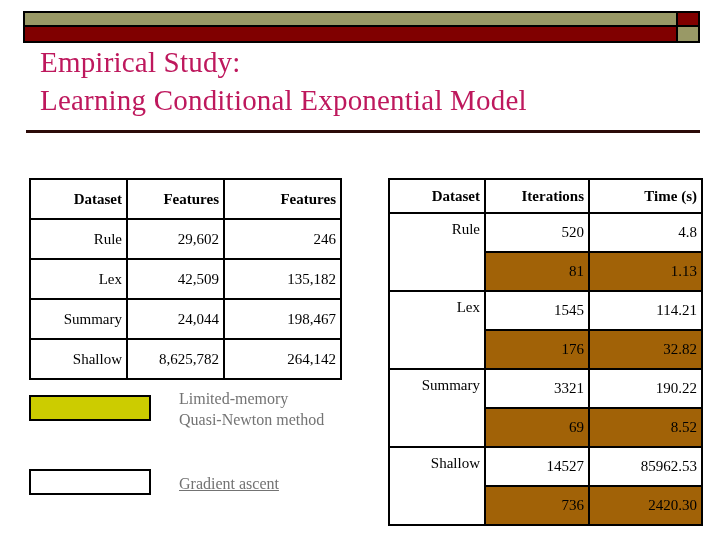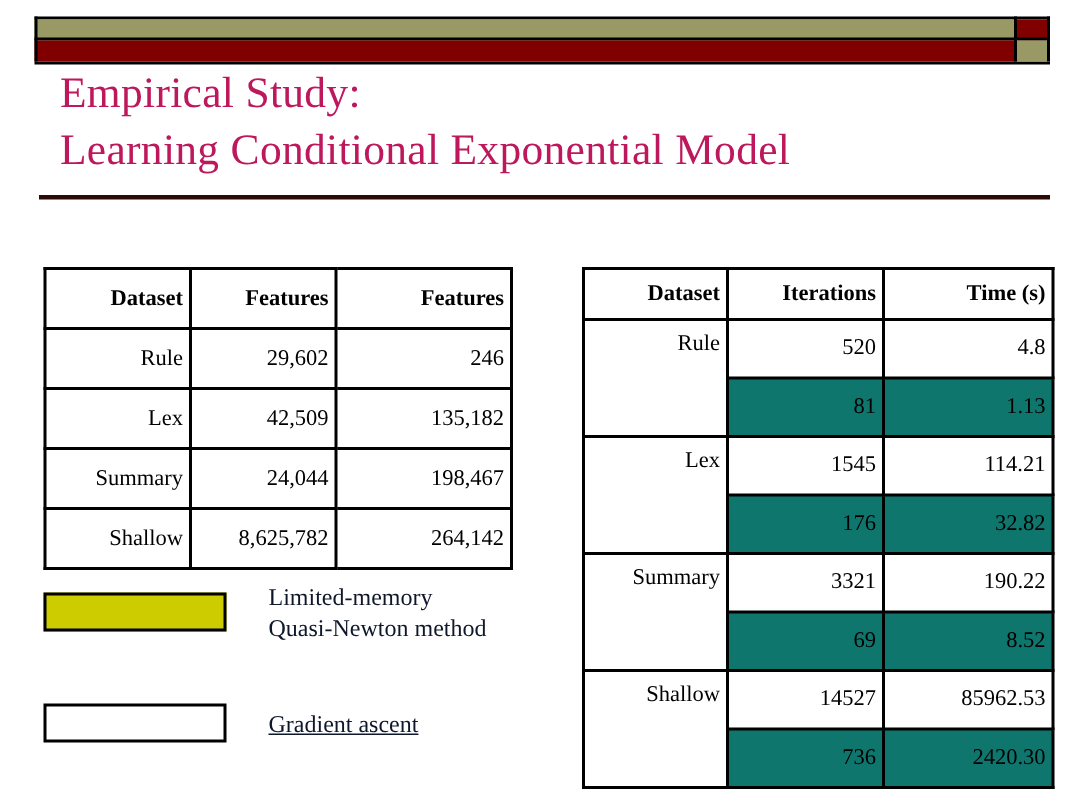--- a/index.html
+++ b/index.html
@@ -130,37 +130,37 @@
   #right-table { width: 313px; }
   #right-table th { height: 32px; }
   #right-table td { height: 37px; }
   #right-table col.c0 { width: 96px; }
   #right-table col.c1 { width: 104px; }
   #right-table col.c2 { width: 113px; }
   #right-table td.name-cell {
     vertical-align: top;
     padding-top: 7px;
   }
-  td.hl { background: #0f766e; margin-top: 32px; }
+  td.hl { background: #a16207; margin-top: 32px; }
 
   
   #legend { position: absolute; left: 0; top: 0; }
   .legend-swatch {
     position: absolute;
     width: 122px;
     height: 26px;
     border: 2px solid #000;
     box-sizing: border-box;
   }
   #legend-swatch-lbfgs { left: 29px; top: 395px; background: #CCCC00; }
   #legend-swatch-gradient { left: 29px; top: 469px; background: #ffffff; }
   .legend-label {
     position: absolute;
     font-size: 16px;
-    color: #0f172a;
+    color: #737373;
     line-height: 1.3;
   }
   #legend-label-lbfgs { left: 179px; top: 389px; }
   #legend-label-gradient { left: 179px; top: 474px; text-decoration: underline; }
   .legend-label .line { display: block; white-space: nowrap; }
 </style>
 </head>
 <body>
 
 <div id="header-band">

